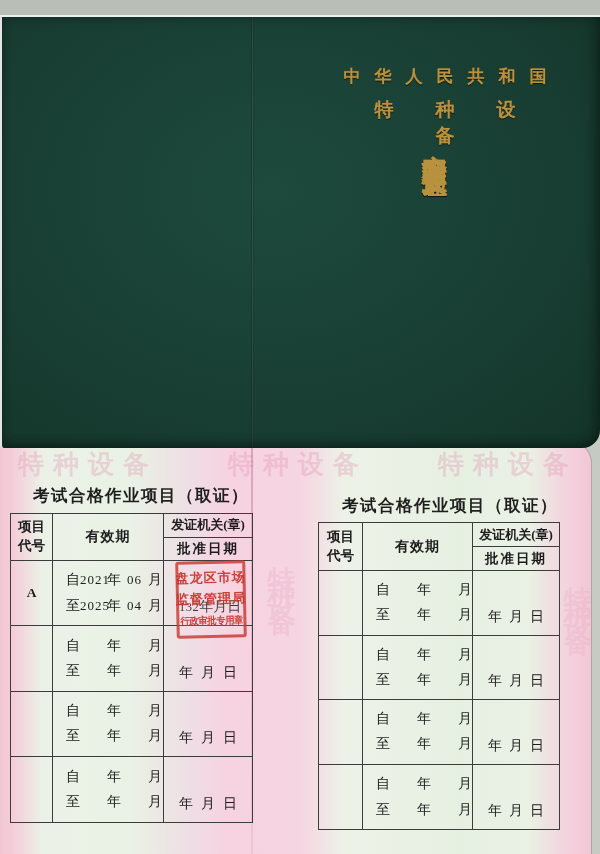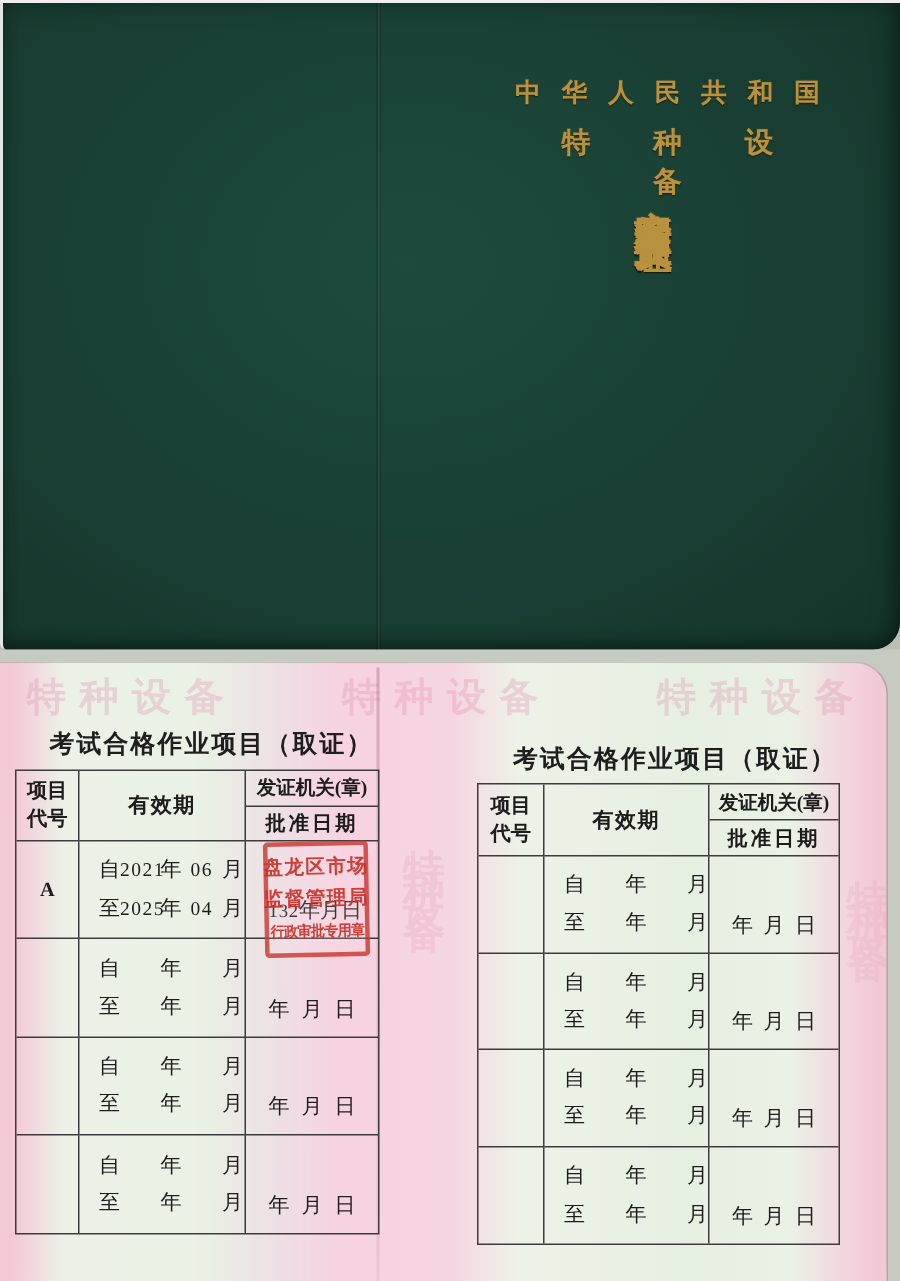--- a/index.html
+++ b/index.html
@@ -1,20 +1,20 @@
 <!DOCTYPE html>
 <html><head>
 <meta charset="utf-8">
 <style>
   html,body{margin:0;padding:0;background:#9aa095;}
   .shot{position:relative;width:600px;height:854px;overflow:hidden;background:#b9bfb4;
         font-family:"Liberation Serif","DejaVu Serif",serif;color:#222;}
 
   
-  .cover{position:absolute;left:0;top:0;width:600px;height:433px;z-index:2;box-sizing:border-box;
+  .cover{position:absolute;left:0;top:15px;width:600px;height:433px;z-index:2;box-sizing:border-box;
          background:radial-gradient(ellipse at 45% 40%, #1d4a3d 0%, #1a4136 45%, #143529 100%);
          border-top:2px solid #edefee;border-left:2px solid #e2e5e3;
          border-bottom-right-radius:18px;border-bottom-left-radius:4px;
          box-shadow:inset -6px 0 14px rgba(0,0,0,.25), inset 0 -4px 10px rgba(0,0,0,.3);padding-left:40px;}
   .spine{position:absolute;left:249px;top:0;width:3px;height:100%;
          background:linear-gradient(90deg,rgba(0,0,0,.35),rgba(255,255,255,.06),rgba(0,0,0,.25));}
   .gold{color:#b8923f;text-shadow:0 1px 1px rgba(0,0,0,.65), 0 0 1px #8a6a28;}
   .cov-line1{position:absolute;left:303px;top:48px;width:280px;text-align:center;
              font-size:17px;font-weight:bold;letter-spacing:14px;padding-left:14px;box-sizing:border-box;}
   .cov-line2{position:absolute;left:303px;top:80px;width:280px;text-align:center;

